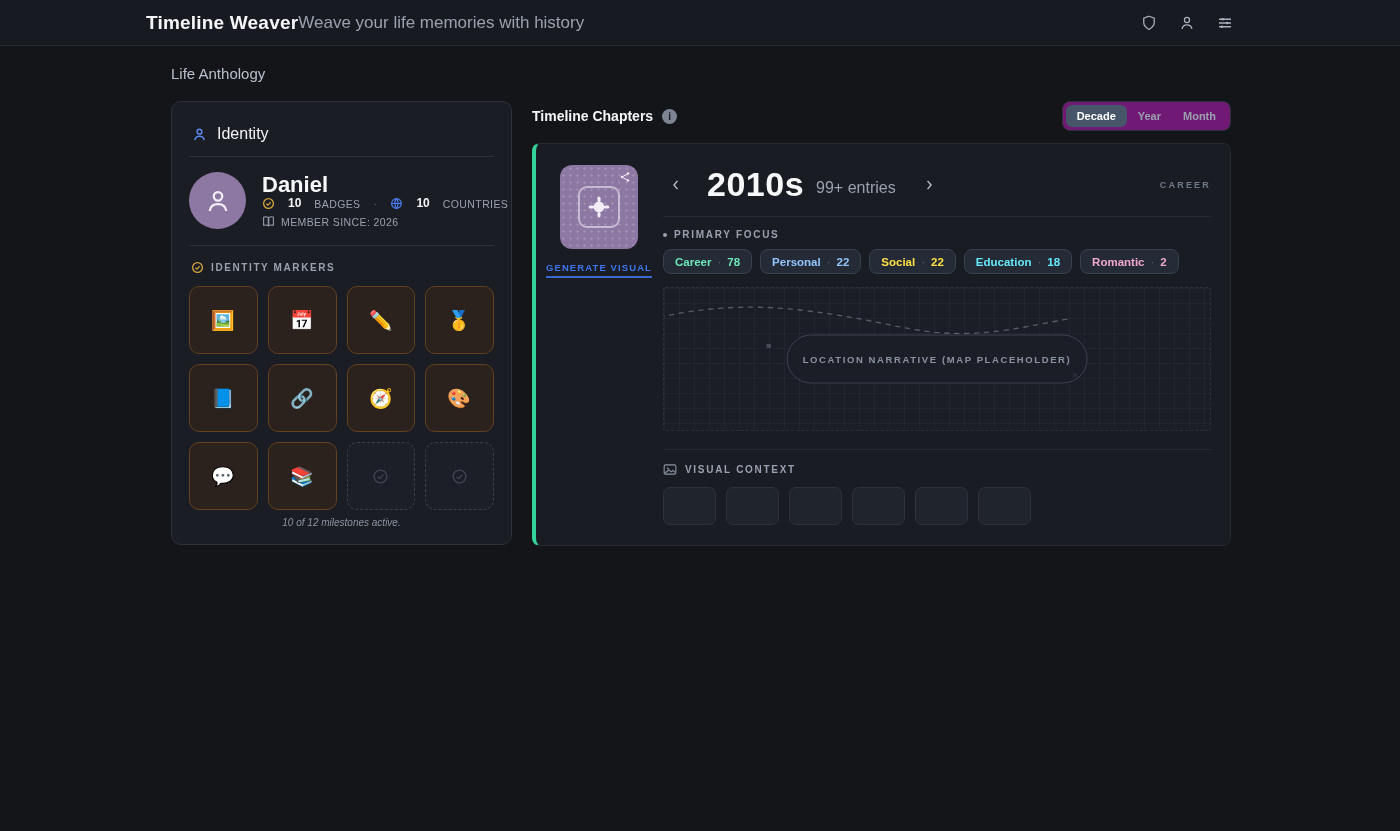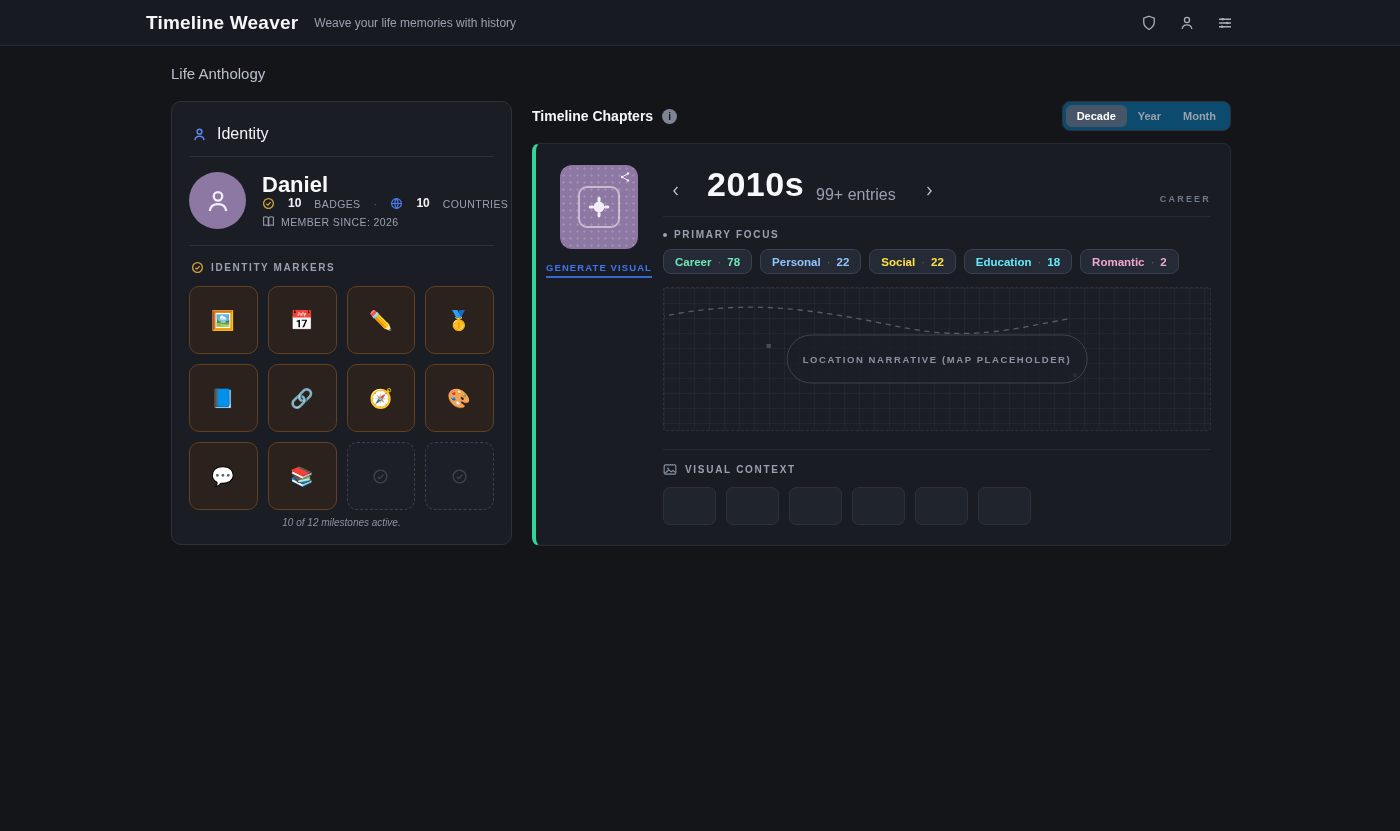--- a/index.html
+++ b/index.html
@@ -9,21 +9,21 @@
     font-family:"Liberation Sans", sans-serif;
     color:#e5e7eb;
     -webkit-font-smoothing:antialiased;
   }
   
   .topbar {
     height:46px; background:#171a20; border-bottom:1px solid #262a32;
     display:flex; align-items:center; padding:0 160px 0 146px;
   }
   .topbar .app-title { font-size:19px; font-weight:bold; color:#f5f6f8; letter-spacing:.2px; }
-  .topbar .app-subtitle { font-size:12px; color:#9aa1ae; margin-left:16px; }
+  .topbar .app-subtitle { font-size:17px; color:#9aa1ae; }
   .topbar .spacer { flex:1; }
   .topbar .icon-btn {
     width:30px; height:30px; display:flex; align-items:center; justify-content:center;
     margin-left:8px; border-radius:6px; cursor:pointer;
   }
   .topbar .icon-btn svg { stroke:#aab1bd; }
 
   
   .page { padding:19px 169px 0 171px; }
   .breadcrumb { font-size:15px; color:#b9c0cc; margin-bottom:19px; }
@@ -64,21 +64,21 @@
 
   
   .timeline-col { flex:1; min-width:0; }
   .tc-header { display:flex; align-items:center; height:30px; margin-bottom:12px; }
   .tc-title { font-size:14px; font-weight:bold; color:#f5f6f8; }
   .tc-info { margin-left:9px; width:15px; height:15px; border-radius:50%; background:#7d8595;
     color:#171a20; font-size:10px; font-weight:bold; display:flex; align-items:center;
     justify-content:center; cursor:pointer; }
   .tc-spacer { flex:1; }
   .segmented {
-    display:flex; align-items:center; background:#0c4a6e; border:1px solid #2c313a;
+    display:flex; align-items:center; background:#701a75; border:1px solid #2c313a;
     border-radius:8px; padding:3px; }
   .seg-opt { font-size:11px; color:#9aa1ae; padding:5px 11px; border-radius:6px; cursor:pointer; font-weight:bold; }
   .seg-opt.active { background:#475569; color:#ffffff; }
 
   .timeline-card {
     background:#191c23; border:1px solid #262a33; border-left:4px solid #34d399;
     border-radius:8px; padding:21px 19px 20px 24px; display:flex; gap:25px; height:403px;
   }
   .gen-col { width:78px; flex:none; display:flex; flex-direction:column; align-items:center; }
   .gen-card {
@@ -92,21 +92,21 @@
     width:42px; height:42px; border:2px solid rgba(255,255,255,.5); border-radius:9px;
     display:flex; align-items:center; justify-content:center;
   }
   .gen-label {
     margin-top:13px; font-size:9.5px; font-weight:bold; letter-spacing:1.1px; color:#3f76f0;
     border-bottom:2px solid rgba(63,118,240,.85); padding-bottom:3px; cursor:pointer;
     white-space:nowrap;
   }
 
   .chapter { flex:1; min-width:0; display:flex; flex-direction:column; }
-  .ch-headrow { display:flex; align-items:flex-end; height:40px; }
+  .ch-headrow { display:flex; align-items:center; height:40px; }
   .ch-nav { width:26px; height:26px; display:flex; align-items:center; justify-content:center;
     cursor:pointer; }
   .ch-period { font-size:34px; font-weight:bold; color:#f7f8fa; margin:0 12px 0 18px; letter-spacing:.5px; }
   .ch-entries { font-size:16px; color:#9aa1ae; margin-right:20px; margin-top:6px; }
   .ch-tag { margin-left:auto; font-size:9px; font-weight:bold; letter-spacing:2.2px; color:#717a8a; }
   .ch-divider { border-top:1px solid #262a33; margin-top:12px; }
   .focus-label { display:flex; align-items:center; gap:7px; margin:12px 0 9px 0;
     font-size:10px; font-weight:bold; color:#9aa1ae; letter-spacing:1.7px; }
   .focus-label .bullet { width:4px; height:4px; border-radius:50%; background:#9aa1ae; }
   .chips { display:flex; gap:8px; }

